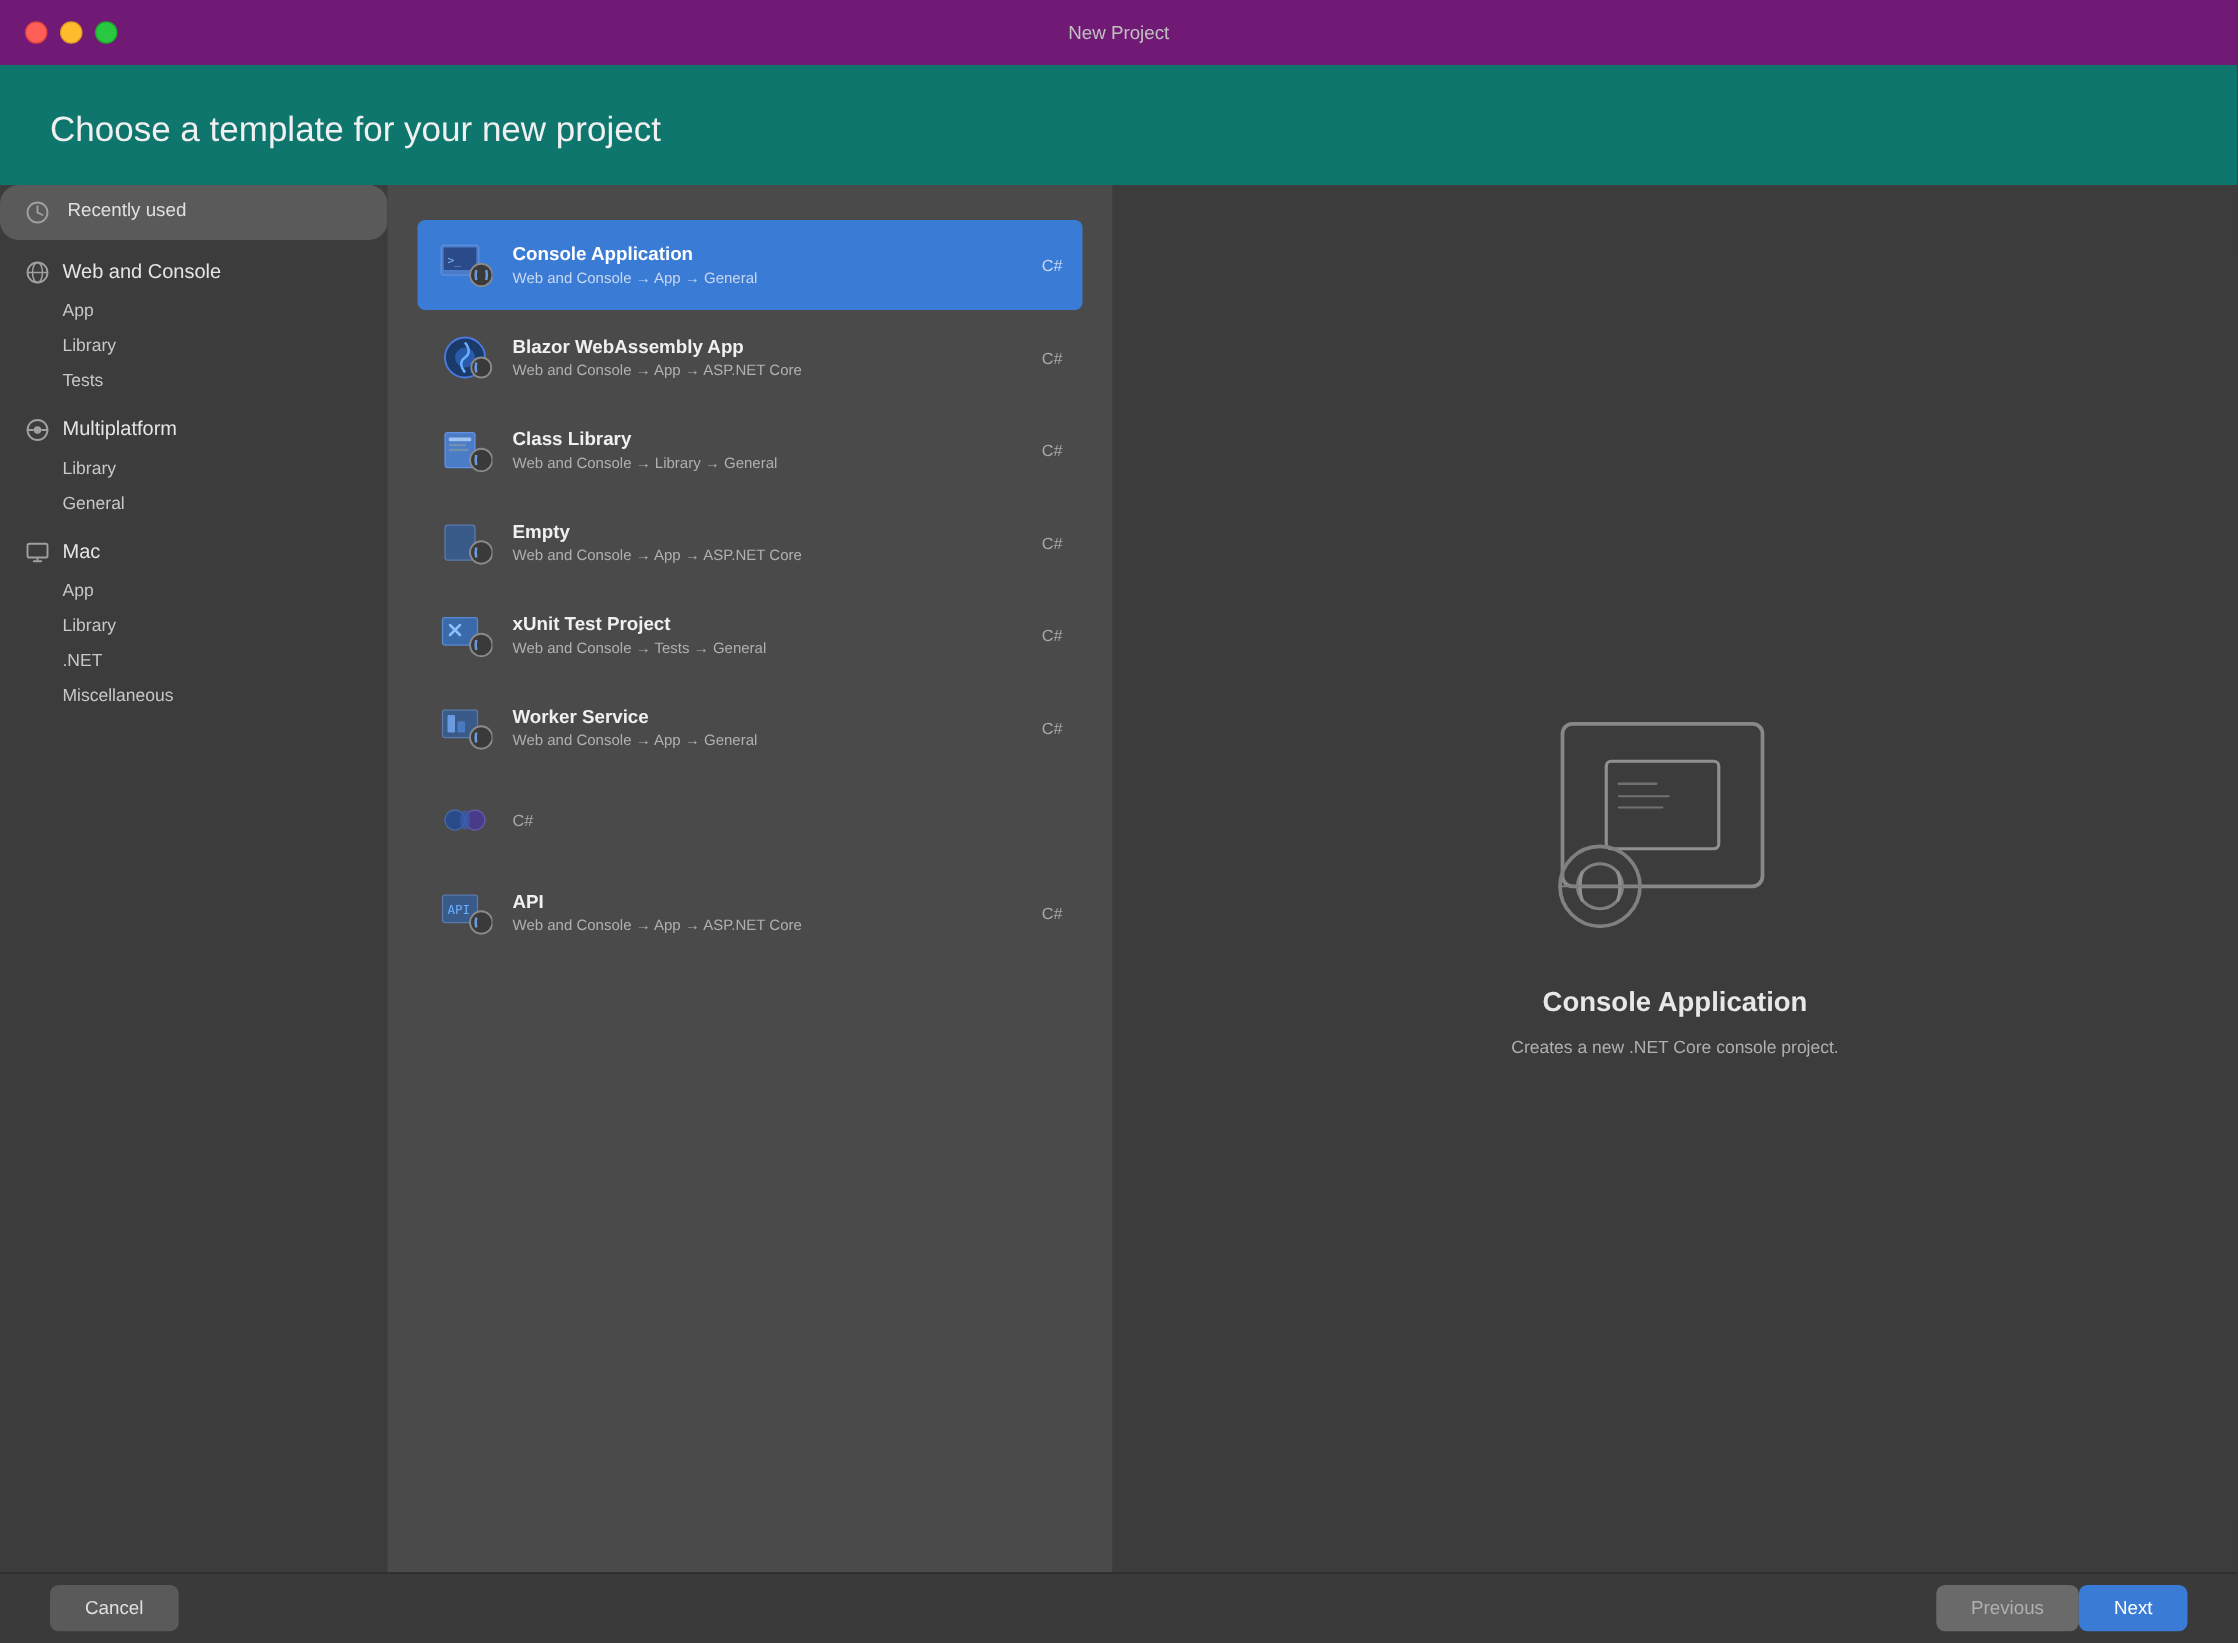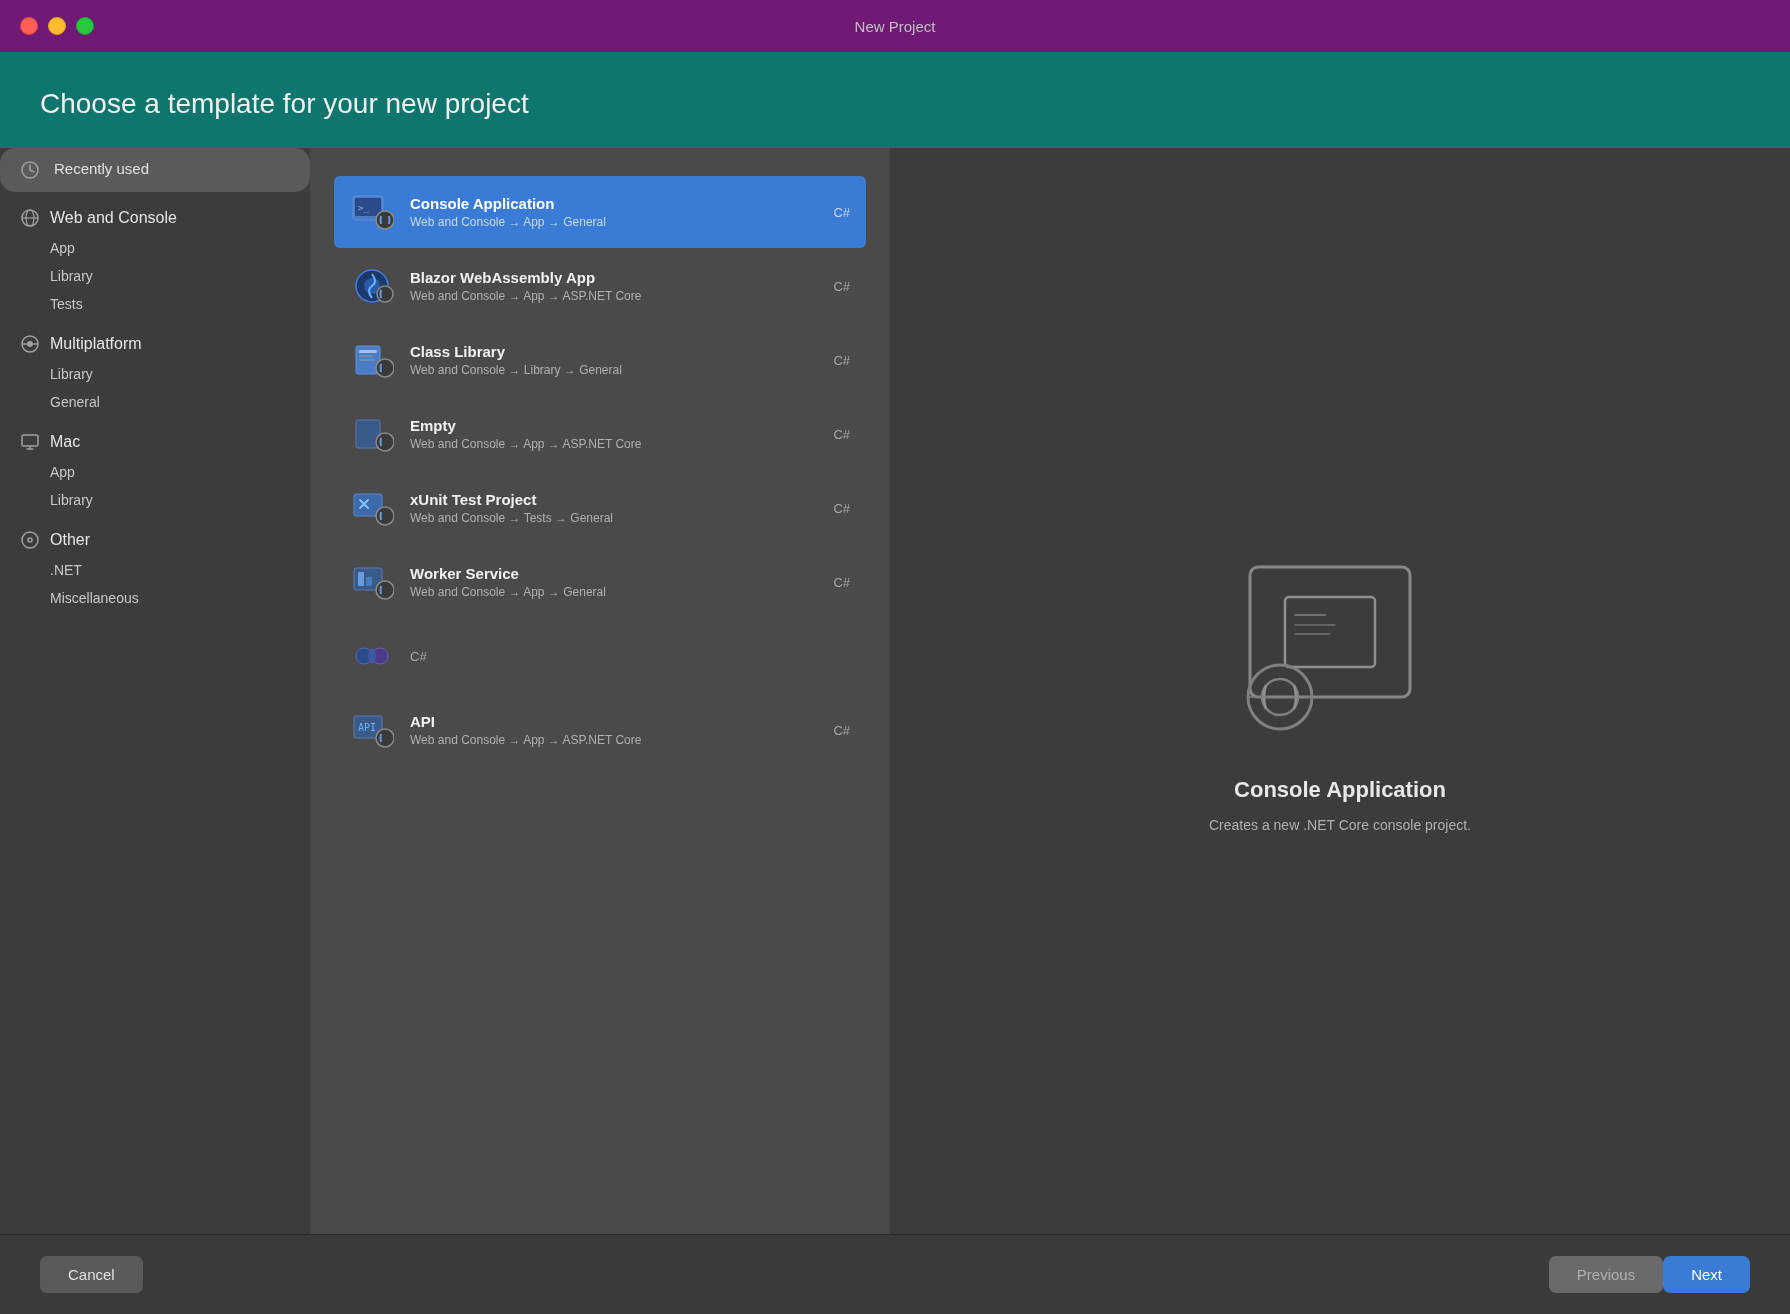--- a/index.html
+++ b/index.html
@@ -197,21 +197,21 @@
       font-size: 14px;
       color: #b0b0b0;
       text-align: center;
       max-width: 300px;
       line-height: 1.5;
     }
 
     
     .bottom-bar {
       background: #3a3a3a;
-      height: 80px;
+      height: 56px;
       display: flex;
       align-items: center;
       justify-content: space-between;
       padding: 0 40px;
       flex-shrink: 0;
       border-top: 1px solid #2a2a2a;
     }
     .btn {
       padding: 10px 28px;
       border-radius: 7px;
@@ -307,27 +307,20 @@
       </svg>
       <span>Mac</span>
     </div>
     <div class="sidebar-child">
       <span>App</span>
     </div>
     <div class="sidebar-child">
       <span>Library</span>
     </div>
 
-    <div class="sidebar-category">
-      <svg class="cat-icon" viewBox="0 0 20 20" fill="none">
-        <circle cx="10" cy="10" r="8" stroke="#a0a0a0" stroke-width="1.5"></circle>
-        <circle cx="10" cy="10" r="2" stroke="#a0a0a0" stroke-width="1.5"></circle>
-      </svg>
-      <span>Other</span>
-    </div>
     <div class="sidebar-child">
       <span>.NET</span>
     </div>
     <div class="sidebar-child">
       <span>Miscellaneous</span>
     </div>
 
   </div>
 
   <div class="template-panel">

